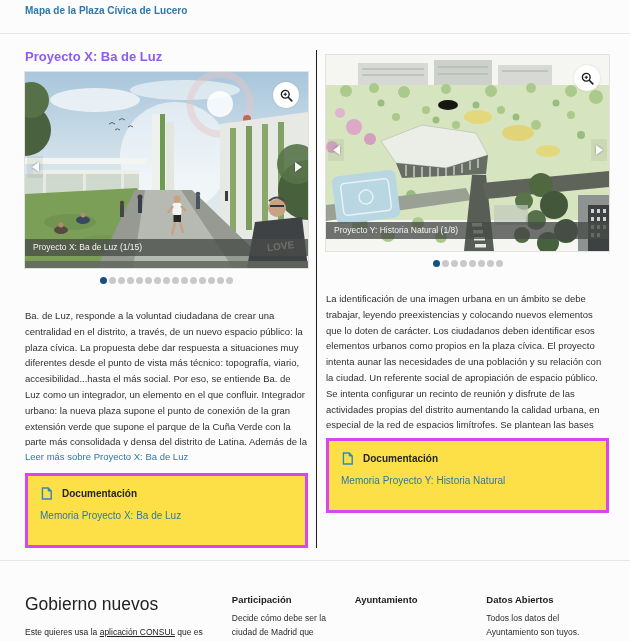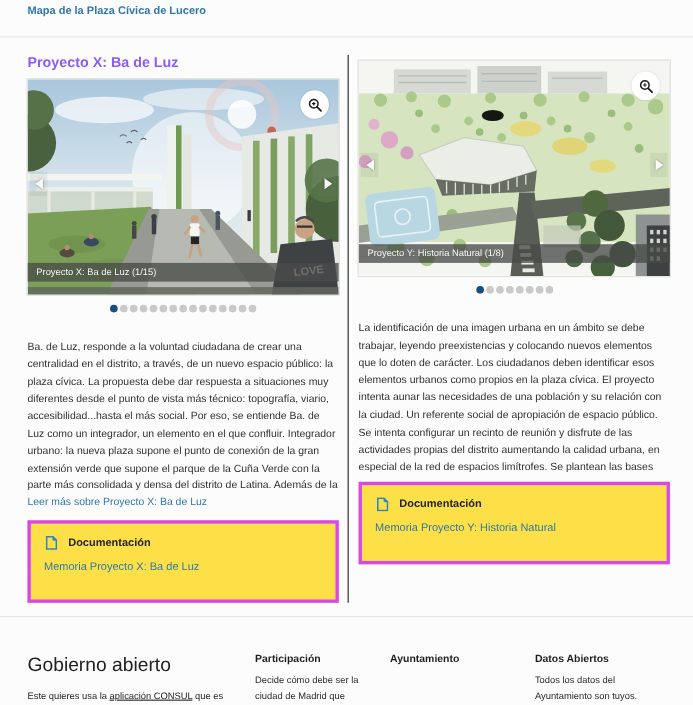--- a/index.html
+++ b/index.html
@@ -291,21 +291,21 @@
         <span class="doc-title">Documentación</span>
       </div>
       <a class="doc-link">Memoria Proyecto Y: Historia Natural</a>
     </div>
   </section>
 
 </div>
 
 <div class="footer">
   <div class="about">
-    <h3>Gobierno abierto</h3>
+    <h3>Gobierno nuevos</h3>
     <p><span>Este quieres usa la </span><a>aplicación CONSUL</a><span> que es </span><a>software libre</a><span>. De Madrid, para el mundo entero. Para asistencia técnica entra en </span><a>Asistencia técnica</a></p>
   </div>
   <div class="fcol c1">
     <h4>Participación</h4>
     <p>Decide cómo debe ser la ciudad de Madrid que quieres.</p>
   </div>
   <div class="fcol c2">
     <h4>Ayuntamiento</h4>
   </div>
   <div class="fcol c3">

